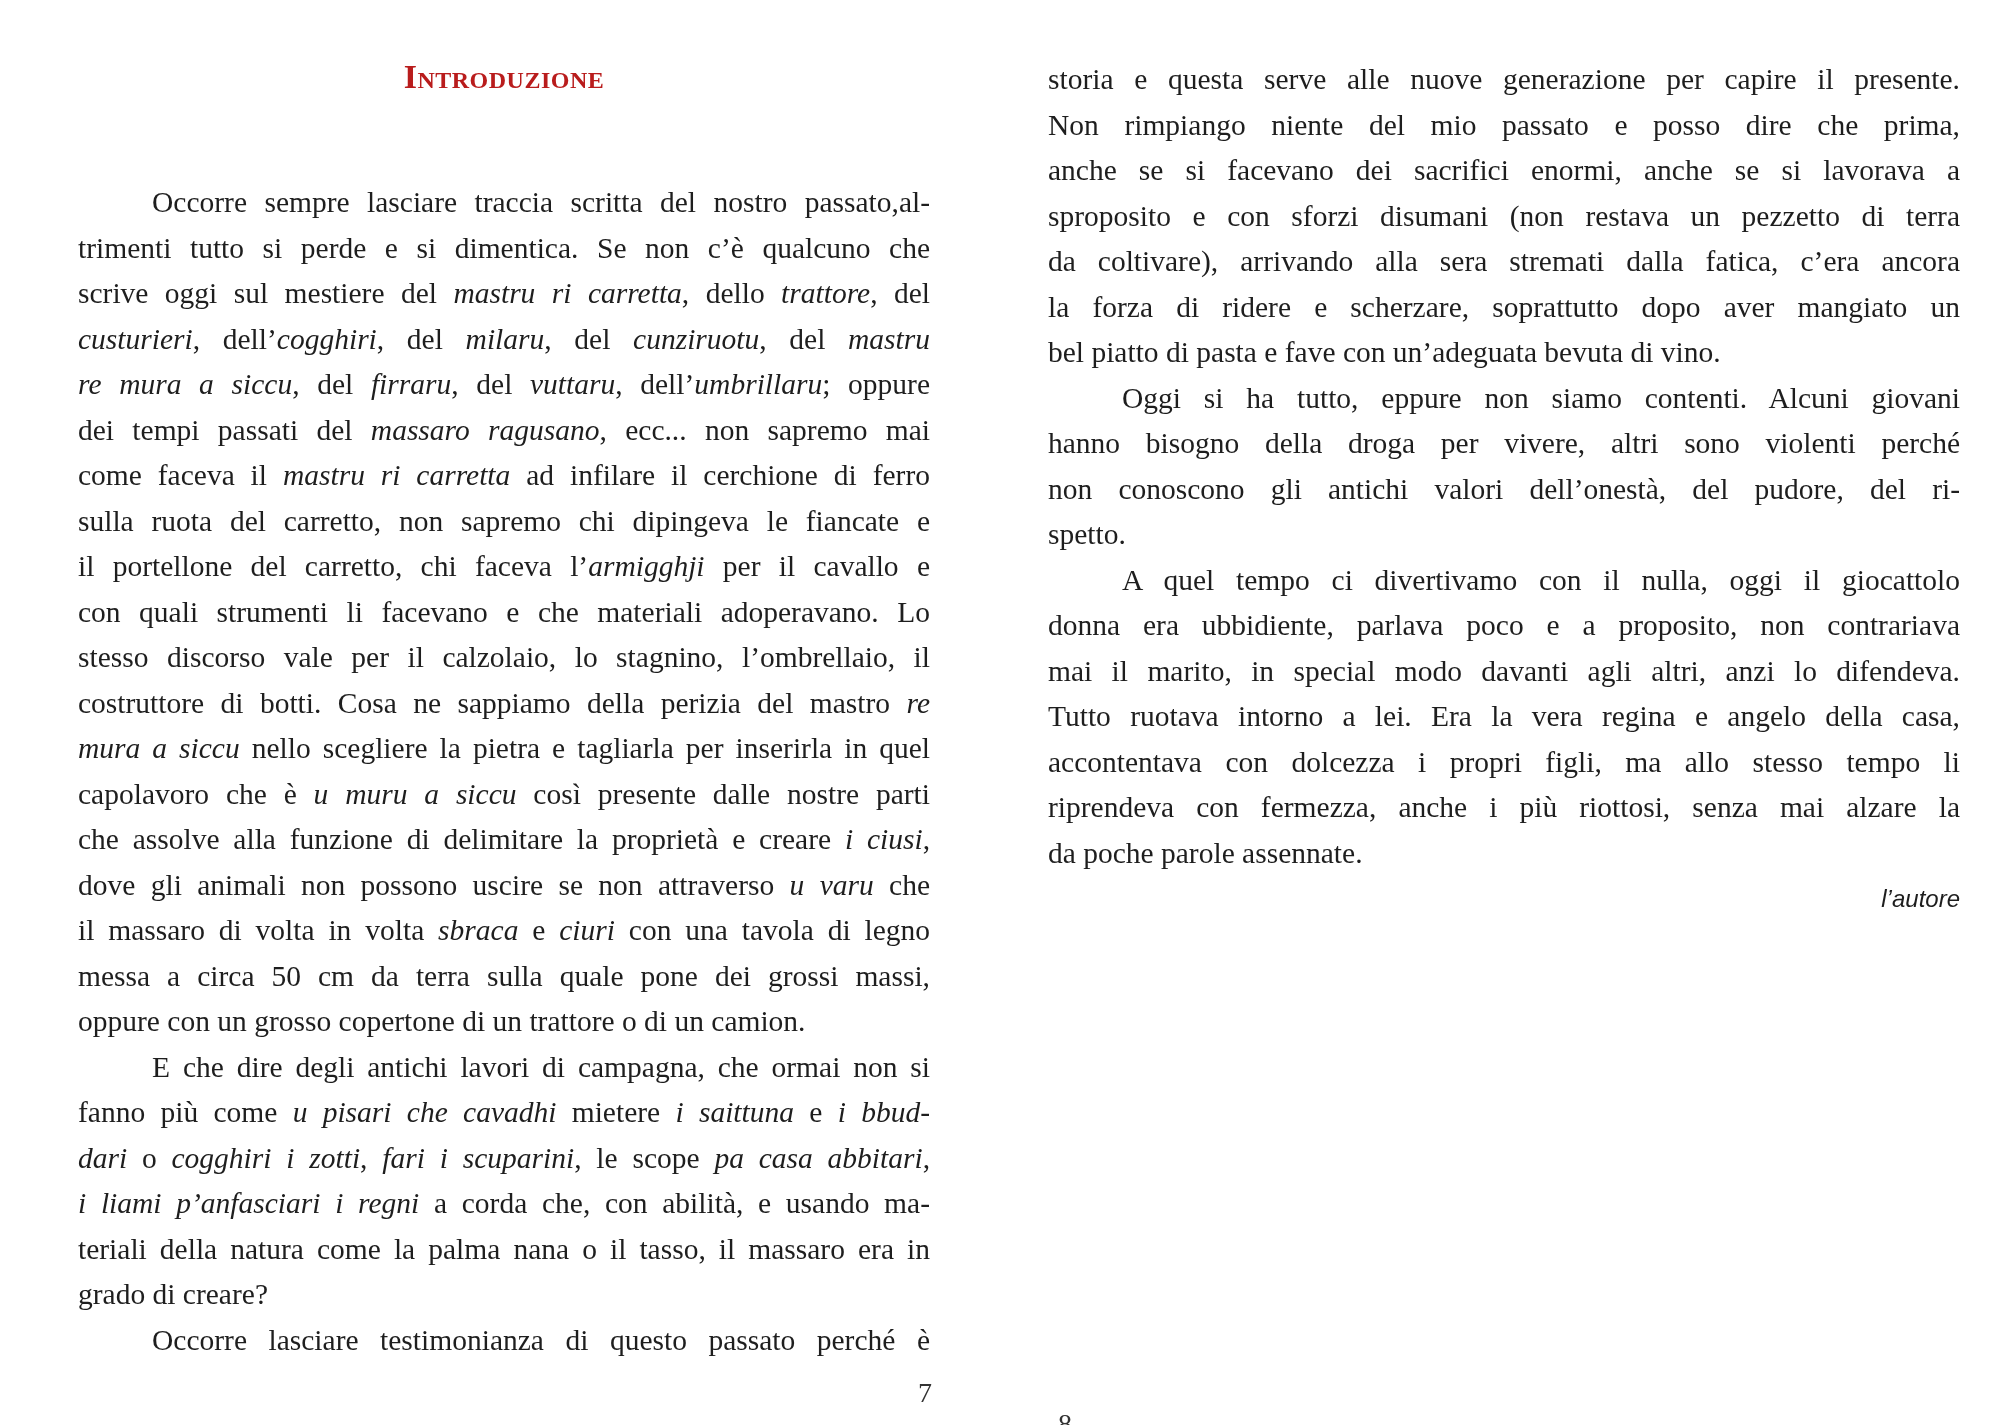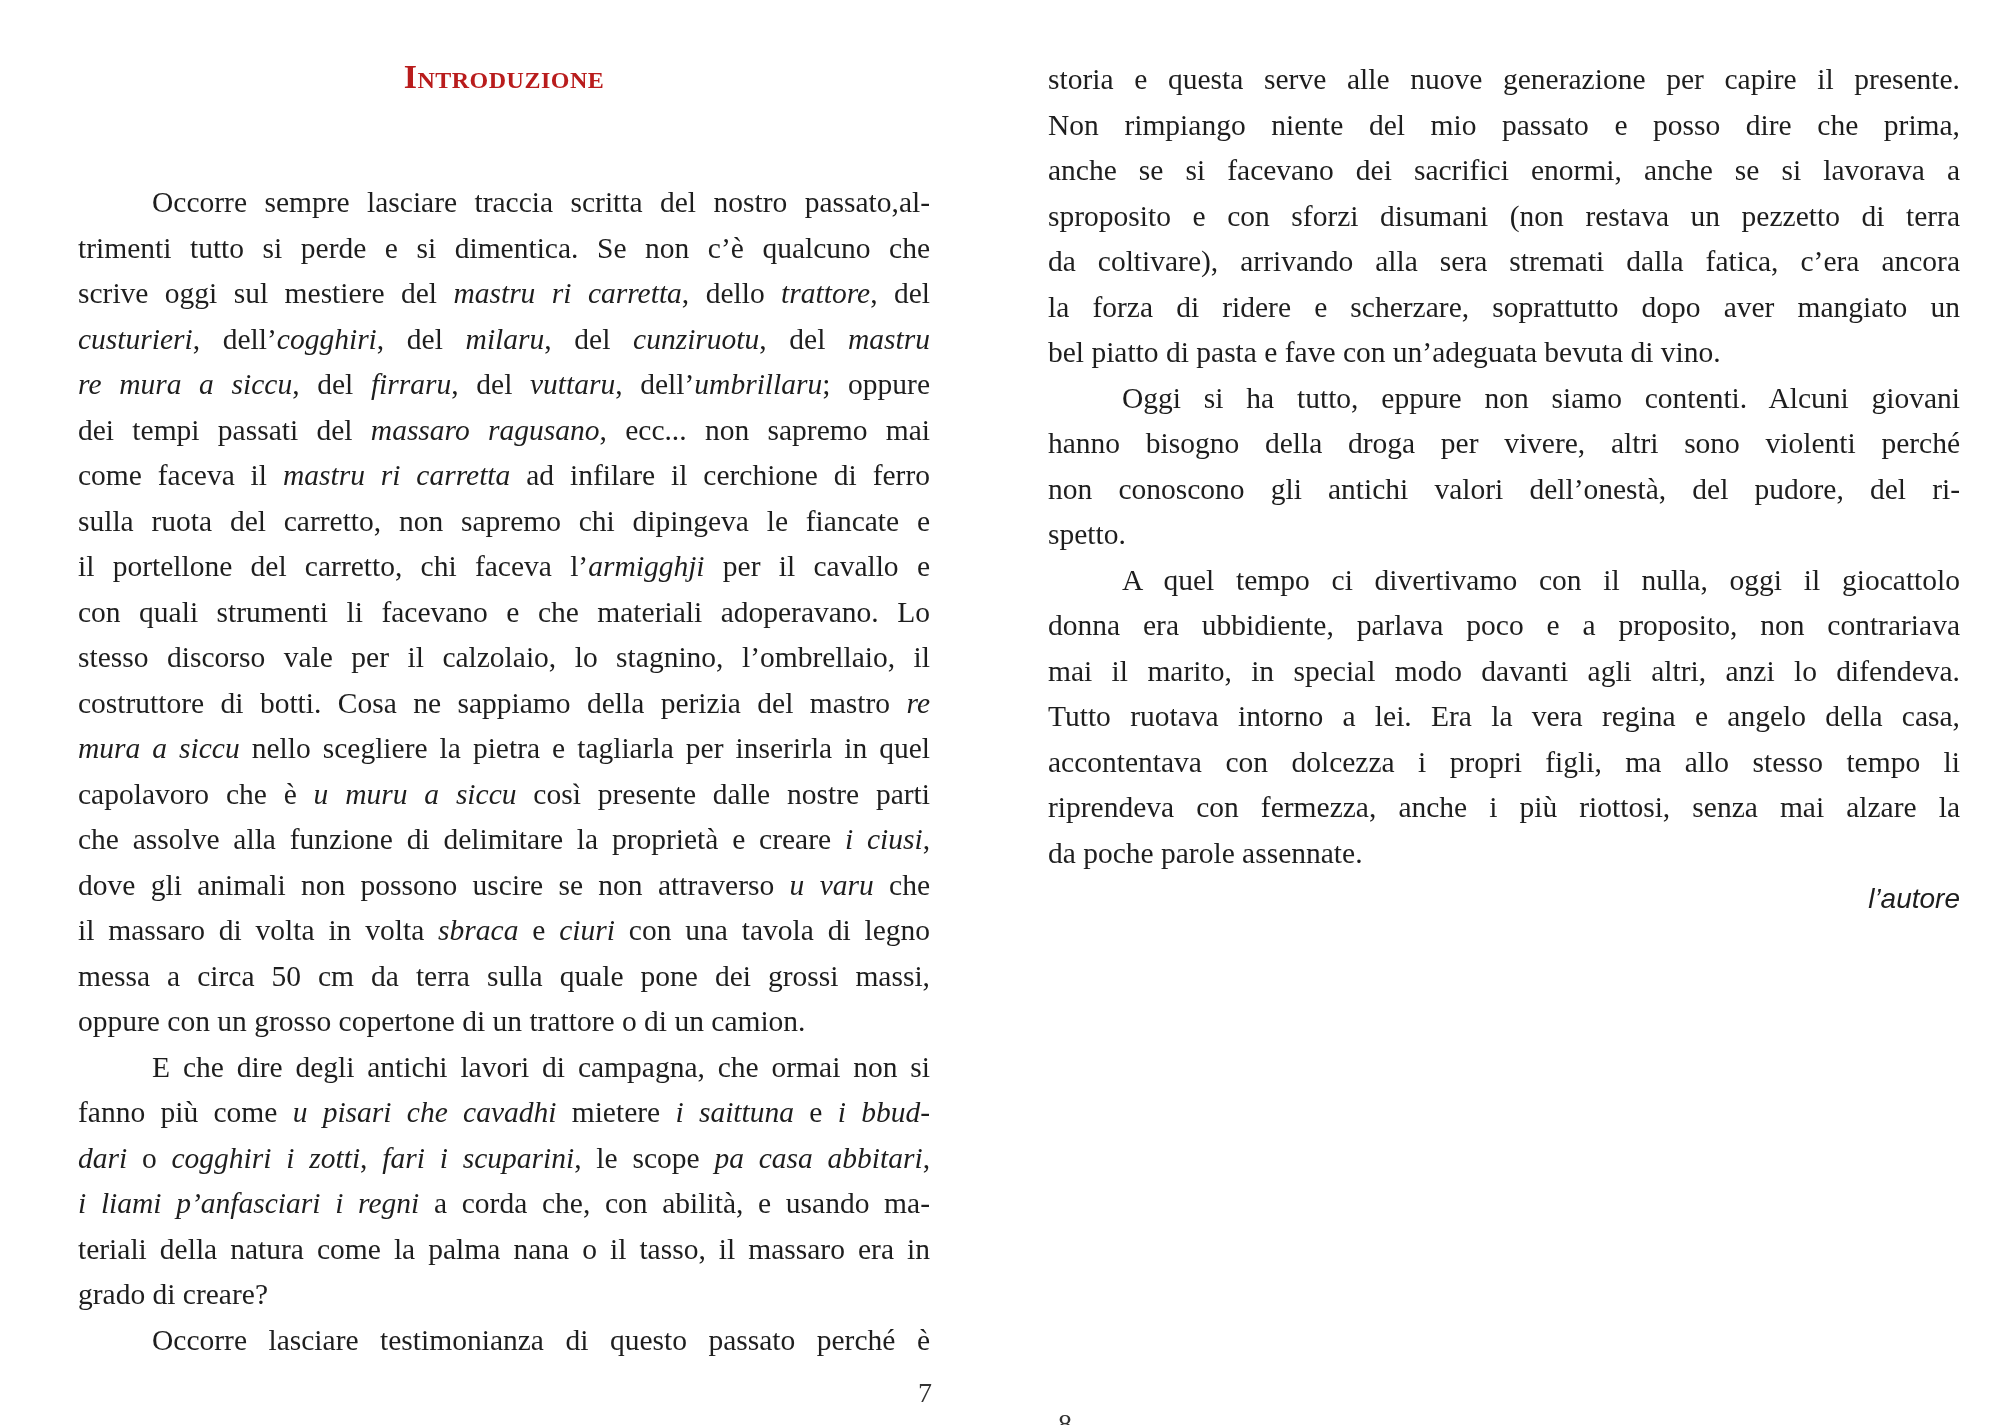--- a/index.html
+++ b/index.html
@@ -10,21 +10,21 @@
   #page-right { left:1000px; width:1000px; }
   .title { position:absolute; left:78px; width:852px; top:58px; text-align:center;
            font-weight:bold; font-size:34px; letter-spacing:0.5px; font-variant:small-caps; color:#b91c1c; }
   .body { position:absolute; font-size:29.5px; }
   #page-left .body { left:78px; width:852px; top:180px; }
   #page-right .body { left:48px; width:912px; top:33px;margin-top:24px; }
   .ln { height:45.5px; line-height:45.5px; white-space:nowrap; text-align:justify; text-align-last:justify; }
   .ln.last { text-align-last:left; }
   .ln.indent { padding-left:74px; }
   .ln i { font-style:italic; }
-  .ln.sig { text-align:left; text-align-last:right; font-family:"Liberation Sans","DejaVu Sans",sans-serif; font-style:italic; font-size:28px; }
+  .ln.sig { text-align:left; text-align-last:right; font-family:"Liberation Sans","DejaVu Sans",sans-serif; font-style:italic; font-size:24px; }
   .pnum { position:absolute; font-size:28px; color:#333; }
   #pnum-left { left:918px; top:1377px; }
   #pnum-right { left:58px; top:1408px; }
 </style>
 </head>
 <body>
 
 <div class="page" id="page-left">
   <div class="title">Introduzione</div>
   <div class="body" id="left-body">

